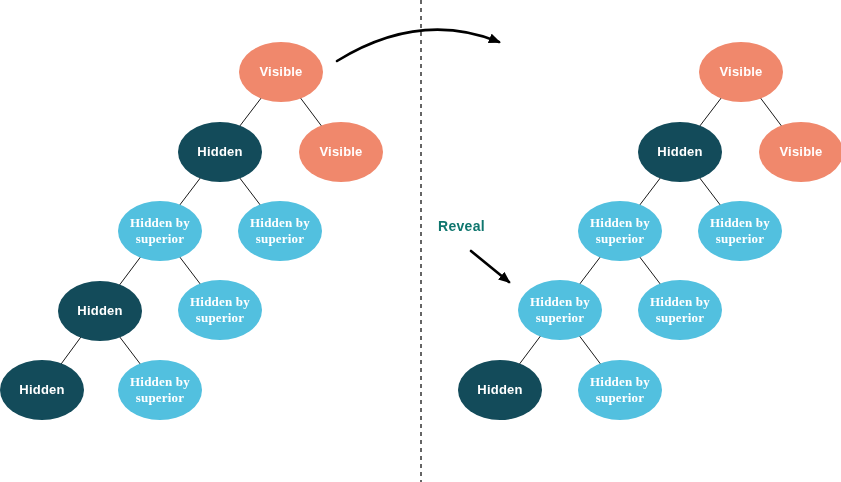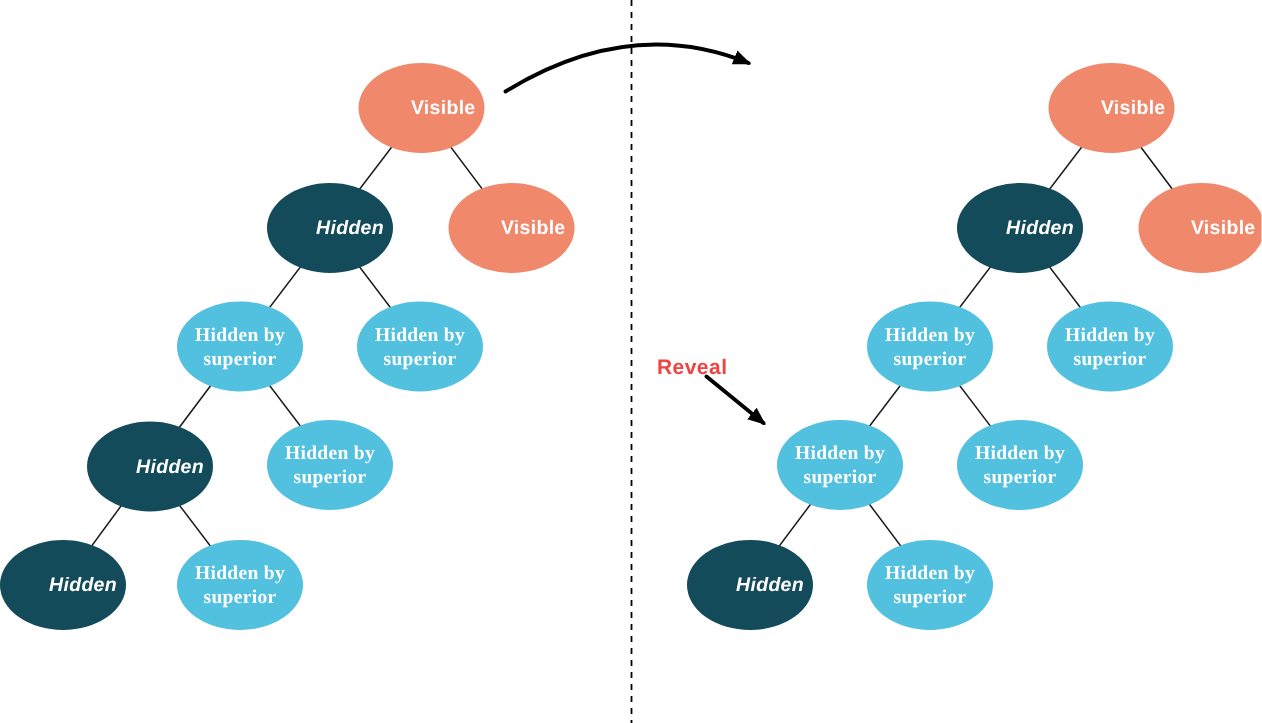--- a/index.html
+++ b/index.html
@@ -27,38 +27,38 @@
     z-index: 1;
     pointer-events: none;
   }
   .node {
     position: absolute;
     width: 84px;
     height: 60px;
     border-radius: 50%;
     display: flex;
     align-items: center;
-    justify-content: flex-end;
+    justify-content: center;
     text-align: center;
     color: #ffffff;
     font-size: 13px;
     font-weight: bold;
     letter-spacing: 0.2px;
     line-height: 1.25;
   }
   .node.visible            { background: var(--c-visible); }
-  .node.hidden             { background: var(--c-hidden); font-style: italic; }
+  .node.hidden             { background: var(--c-hidden); }
   .node.hidden_by_superior { background: var(--c-hbs); font-family: Liberation Serif, serif; }
   .node .lbl { display: block; padding: 2px 6px; }
   #reveal-label {
     position: absolute;
     left: 438px;
-    top: 236px;
+    top: 218px;
     z-index: 2;
-    color: #ef4444;
+    color: #0f766e;
     font-size: 14px;
     font-weight: bold;
     letter-spacing: 0.3px;
   }
 </style>
 </head>
 <body>
 
 <div id="canvas">
 

